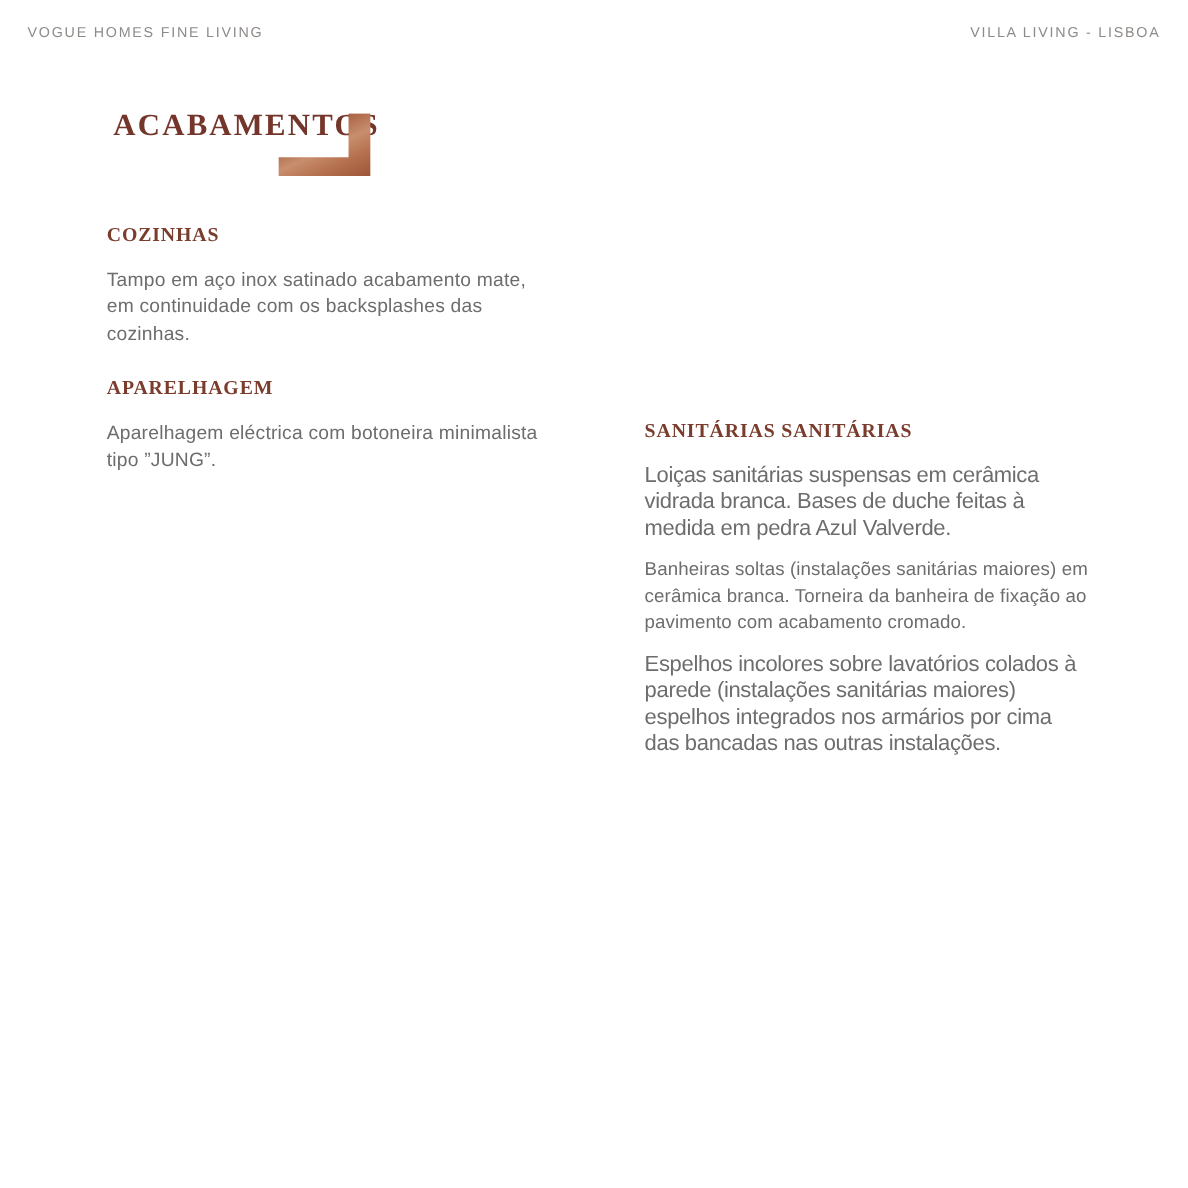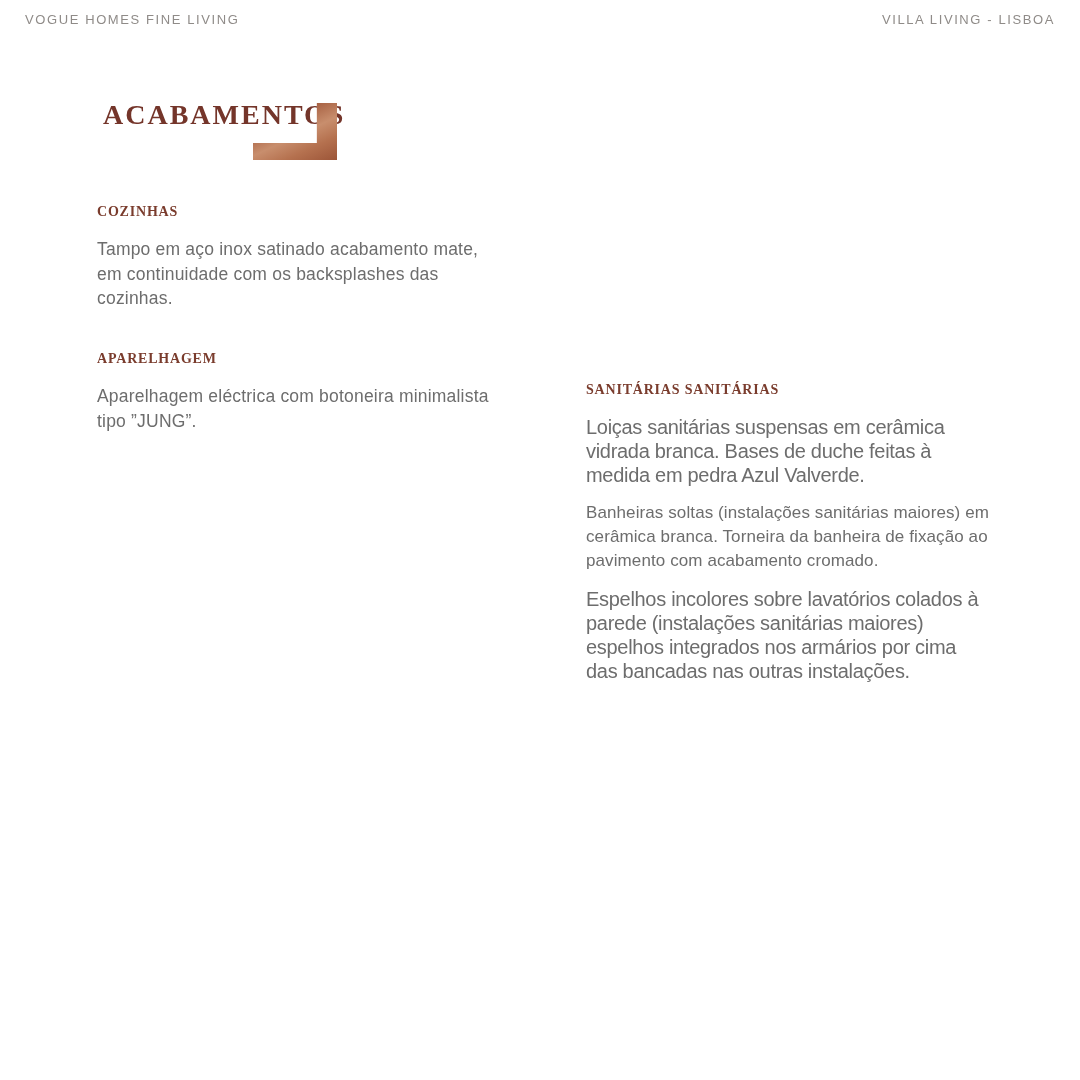--- a/index.html
+++ b/index.html
@@ -7,21 +7,21 @@
     width: 1080px; height: 1080px;
     background: #ffffff;
     overflow: hidden;
     font-family: "Liberation Sans", sans-serif;
     position: relative;
   }
   .page { position: relative; width: 1080px; height: 1080px; background: #ffffff; }
 
   
   .page-header {
-    position: absolute; top: 12px; left: 25px; right: 25px;
+    position: absolute; top: 22px; left: 25px; right: 25px;
     display: flex; justify-content: space-between; align-items: flex-start;
   }
   .page-header span {
     font-size: 13px; letter-spacing: 1.6px; color: #8f8b88;
     font-family: "Liberation Sans", sans-serif;
   }
 
   
   .title-block { position: absolute; left: 103px; top: 98px; }
   .page-title {
@@ -40,27 +40,27 @@
   }
 
   
   .col { position: absolute; }
   .col-left  { left: 97px;  top: 204px; width: 404px; }
   .col-right { left: 586px; top: 382px; width: 404px; }
 
   h2.section-heading {
     font-family: "Liberation Serif", serif;
     font-weight: 700;
-    font-size: 14px;
+    font-size: 18px;
     letter-spacing: 0.8px;
     color: #7a3c2d;
     margin: 0 0 18px 0;
     line-height: 1.1;
   }
-  .section + .section h2.section-heading { margin-top: 40px; }
+  .section + .section h2.section-heading { margin-top: 28px; }
 
   p.body-text {
     color: #6d6d6d;
     margin: 0 0 14px 0;
   }
   .col-left p.body-text  { font-size: 17.5px; line-height: 24.5px; letter-spacing: 0.2px; }
   .col-right p.body-text { font-size: 17px;   line-height: 24px;   letter-spacing: 0.1px; }
   .col-right p.body-text.condensed { font-size: 20px; letter-spacing: -0.3px; }
 </style>
 </head>

